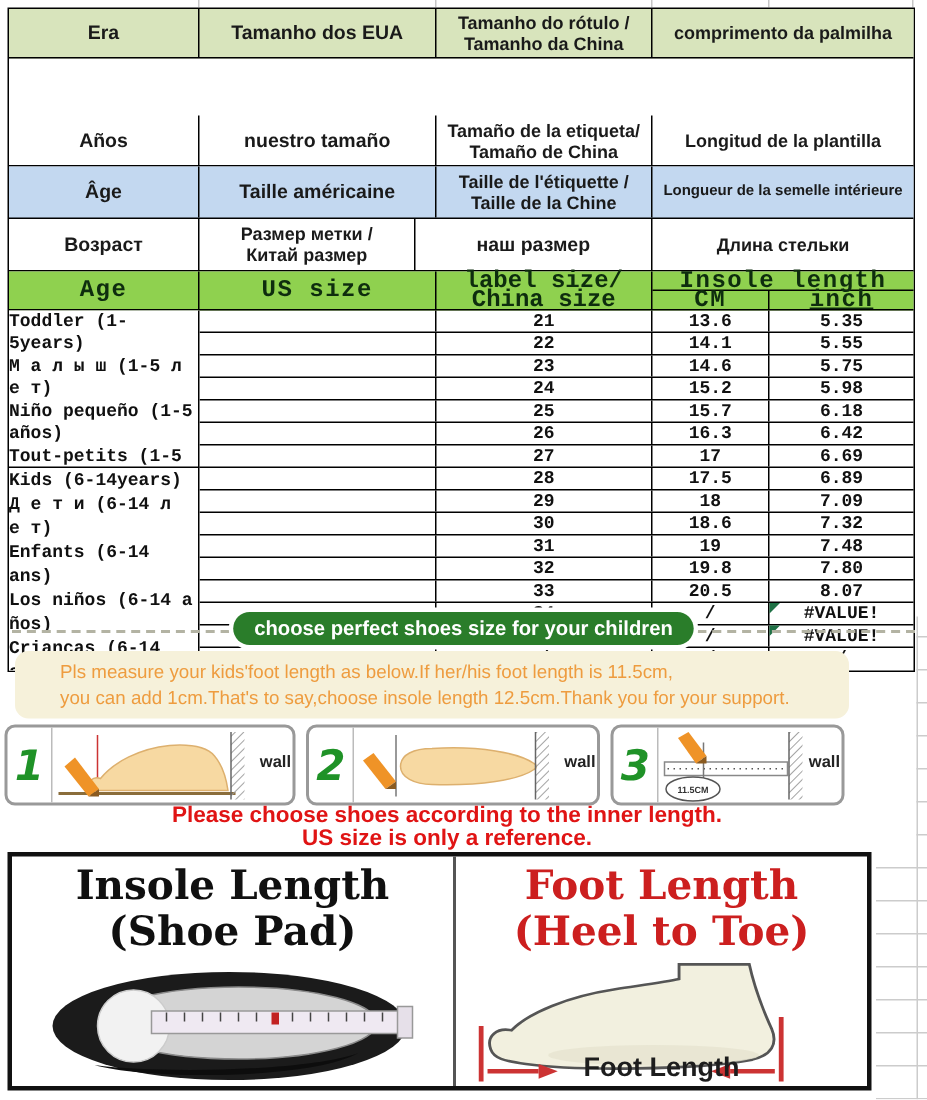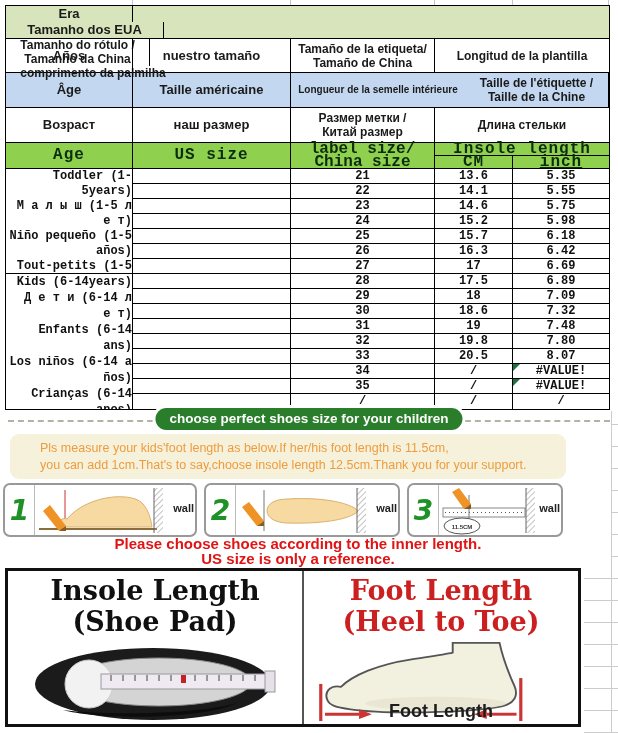--- a/index.html
+++ b/index.html
@@ -6,41 +6,41 @@
   *{box-sizing:border-box;}
   .sheet{position:relative;width:618px;height:733px;background:#fff;overflow:hidden;
          font-family:"Liberation Sans",sans-serif;}
 
   
   .table{position:absolute;left:5px;top:5px;width:605px;border:1px solid #000;background:#fff;}
   .hrow{display:flex;border-bottom:1px solid #000;}
   .hc{display:flex;flex-direction:column;justify-content:center;align-items:center;text-align:center;
       border-right:1px solid #000;font-weight:700;color:#1a1a1a;padding:0 2px;}
   .w-age{width:127px;}.w-us{width:158px;}.w-label{width:144px;}.w-insole{width:174px;border-right:none;}
-  .h1{height:33px;background:var(--header_green);flex-direction:column;}
-  .h2{height:34px;}
+  .h1{height:33px;background:var(--header_green);}
+  .h2{height:34px;margin-top:38px;}
   .h3{height:35px;background:var(--header_blue);}
   .h4{height:35px;}
   .fs13{font-size:13px;line-height:16px;}
   .fs12{font-size:12px;line-height:14px;}
   .fs10{font-size:10px;line-height:12px;}
 
   .mono{font-family:"Liberation Mono","DejaVu Sans Mono",monospace;font-weight:700;}
   .grow{display:flex;height:26px;background:var(--size_green);border-bottom:1px solid #000;color:#0e2d0e;}
   .gc{display:flex;align-items:center;justify-content:center;border-right:1px solid #000;
       font-size:16px;line-height:13px;letter-spacing:1px;text-align:center;}
   .g-label{flex-direction:column;letter-spacing:0;}
   .g-insole{width:174px;border-right:none;display:flex;flex-direction:column;padding:0;}
   .gi-top{height:13px;border-bottom:1px solid #000;display:flex;align-items:center;justify-content:center;letter-spacing:1px;}
   .gi-bot{display:flex;height:12px;}
   .gi-cm{width:78px;border-right:1px solid #000;display:flex;align-items:center;justify-content:center;letter-spacing:1px;}
   .gi-inch{flex:1;display:flex;align-items:center;justify-content:center;letter-spacing:1px;text-decoration:underline;}
 
   .databody{position:relative;}
-  .age-col{position:absolute;left:0;width:127px;overflow:hidden;text-align:right;border-right:1px solid #000;
+  .age-col{position:absolute;left:0;width:127px;overflow:hidden;text-align:left;border-right:1px solid #000;
            background:#fff;font-size:12px;color:#101010;}
   .age1{top:0;height:105px;line-height:15px;border-bottom:1px solid #000;}
   .age2{top:105px;height:135px;line-height:16px;}
   .rows{margin-left:127px;}
   .trow{display:flex;height:15px;border-bottom:1px solid #000;}
   .trow:last-child{border-bottom:none;}
   .tcell{display:flex;align-items:center;justify-content:center;font-size:12px;line-height:13px;color:#111;
          border-right:1px solid #000;position:relative;
          font-family:"Liberation Mono","DejaVu Sans Mono",monospace;font-weight:700;}
   .c-us{width:158px;}.c-label{width:144px;}.c-cm{width:78px;}.c-inch{width:96px;border-right:none;}
@@ -133,40 +133,40 @@
         </div>
     </div>
 
     <div class="hrow h3">
       <div class="hc w-age fs13">
           <span>Âge</span>
         </div>
       <div class="hc w-us fs13">
           <span>Taille américaine</span>
         </div>
-      <div class="hc w-insole fs10">
-          <span>Longueur de la semelle intérieure</span>
-        </div>
       <div class="hc w-label fs12">
         <span>Taille de l'étiquette /</span>
         <span>Taille de la Chine</span>
       </div>
+      <div class="hc w-insole fs10">
+          <span>Longueur de la semelle intérieure</span>
+        </div>
     </div>
 
     <div class="hrow h4">
       <div class="hc w-age fs13">
           <span>Возраст</span>
         </div>
-      <div class="hc w-us fs13">
-          <span>наш размер</span>
-        </div>
       <div class="hc w-label fs12">
         <span>Размер метки /</span>
         <span>Китай размер</span>
       </div>
+      <div class="hc w-us fs13">
+          <span>наш размер</span>
+        </div>
       <div class="hc w-insole fs12">
           <span>Длина стельки</span>
         </div>
     </div>
 
     <div class="grow mono">
       <div class="gc w-age">
           <span>Age</span>
         </div>
       <div class="gc w-us">

